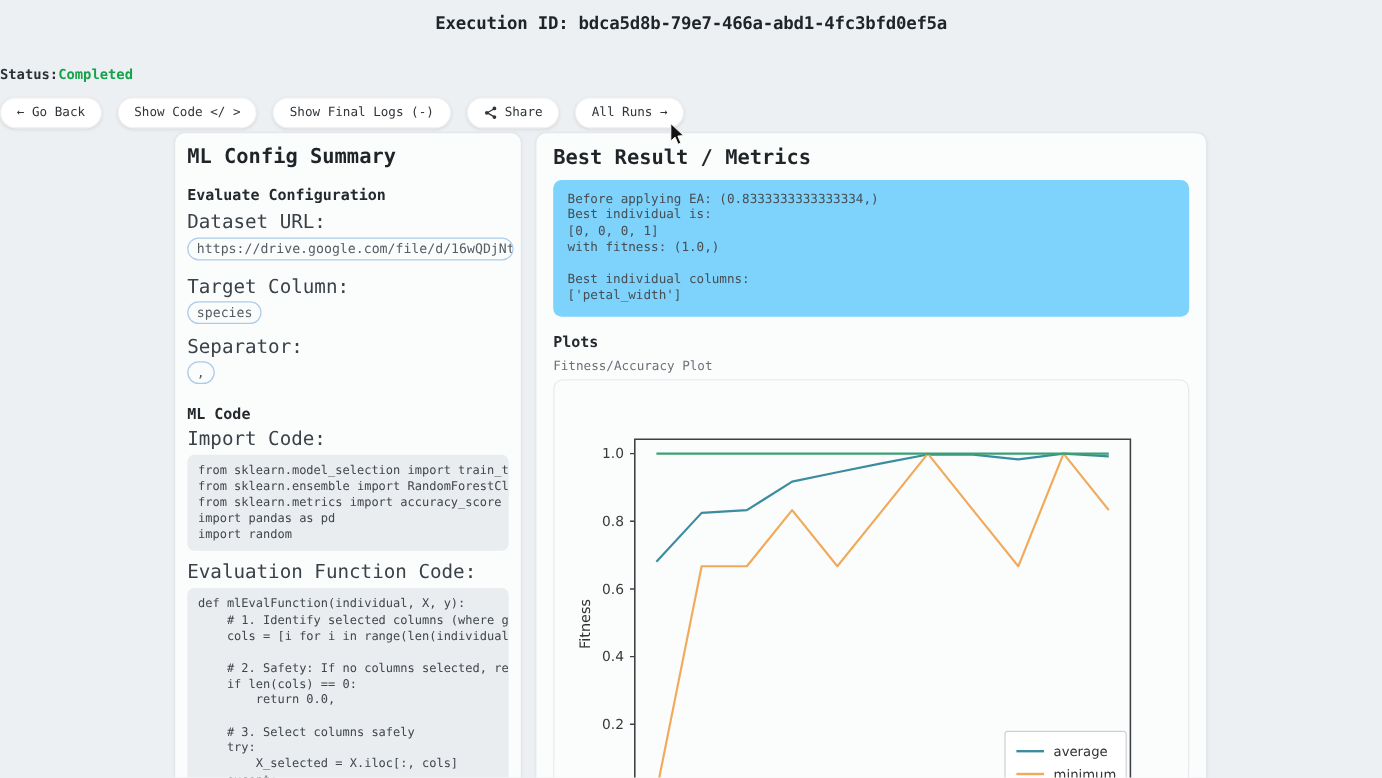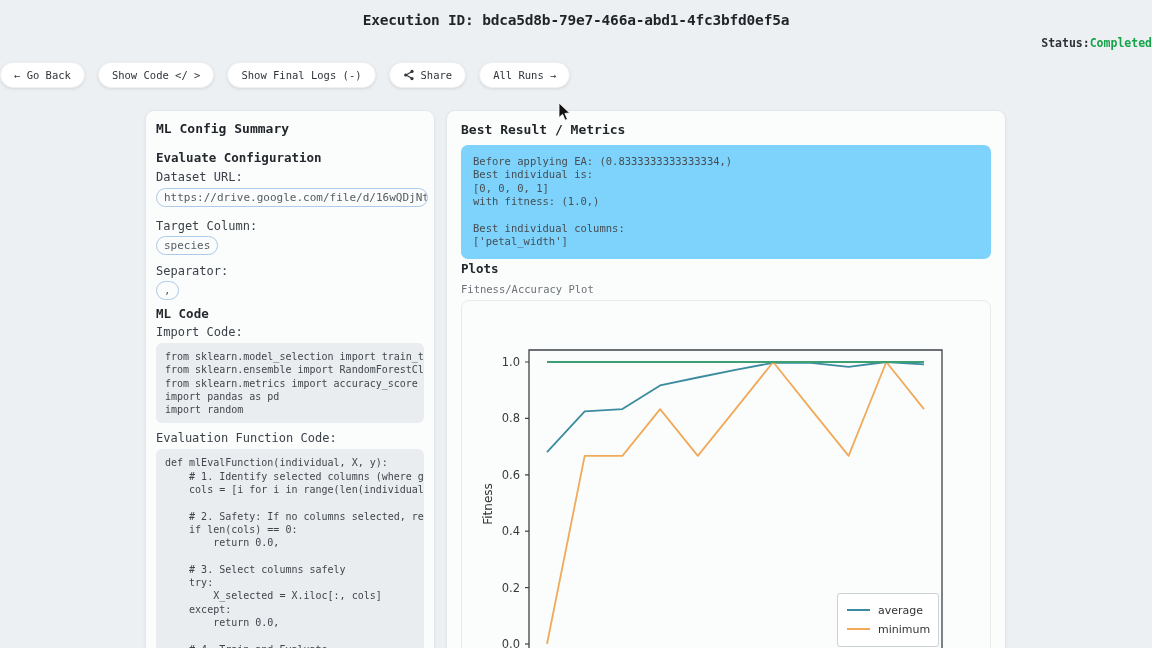--- a/index.html
+++ b/index.html
@@ -10,21 +10,21 @@
     color:#24292e;
     position:relative;
   }
   
   .page-title {
     text-align:center; padding-top:12px;
     font-size:14.5px; font-weight:bold; color:#1f2428;
     letter-spacing:-0.2px;
   }
   .status-line {
-    text-align:right; margin-top:8px;
+    text-align:left; margin-top:27px;
     font-size:11.5px; font-weight:bold; color:#2b3136;
   }
   .status-value { color:#16a34a; }
   .button-row {
     margin-top:12px;
     display:flex; justify-content:flex-start; gap:13px; align-items:center;
   }
   .pill-btn {
     height:26px; border:1px solid #f0f0f0; border-radius:13px;
     background:#ffffff; color:#2f353a;
@@ -35,23 +35,23 @@
   .share-icon svg { display:block; }
   
   .panel {
     position:absolute; top:110px;
     background:#fbfcfc; border:1px solid #e4e7ea; border-radius:9px;
     box-shadow:0 1px 3px rgba(30,40,50,.06);
     height:610px;
   }
   .panel-left  { left:145px; width:290px; padding:10px 10px; }
   .panel-right { left:446px; width:560px; padding:11px 14px; }
-  .h-main { font-size:13px; font-weight:bold; color:#1f2428; }
+  .h-main { font-size:17px; font-weight:bold; color:#1f2428; }
   .h-sub  { font-size:12.5px; font-weight:bold; color:#24292e; }
-  .field-label { font-size:12px; color:#3a4148; }
+  .field-label { font-size:16px; color:#3a4148; }
   .value-pill {
     display:inline-block; border:1.5px solid #abcbe9; border-radius:10px;
     color:#555d64; font-size:11px; line-height:17px; padding:0 7px;
     background:transparent; white-space:nowrap; overflow:hidden; max-width:272px;
   }
   .url-pill { width:272px; }
   pre.codeblock {
     background:#e9edf0; border-radius:6px; color:#40464c;
     font-family:"DejaVu Sans Mono", monospace; font-size:10px; line-height:13.3px;
     padding:7px 9px; white-space:pre; overflow:hidden;
@@ -70,21 +70,21 @@
     position:absolute; left:375px; top:292px; width:102px;
     background:#ffffff; border:1px solid #ccd1d5; border-radius:3px;
     padding:7px 9px;
   }
   .legend-row { display:flex; align-items:center; gap:8px; height:19px; }
   .legend-swatch { width:23px; height:2px; flex:none; }
   .legend-label { font-family:"DejaVu Sans", sans-serif; font-size:11px; color:#333; }
   .cursor { position:absolute; left:558px; top:103px; z-index:50; pointer-events:none; }
   
   .mt3{margin-top:3px}.mt4{margin-top:4px}.mt5{margin-top:5px}.mt7{margin-top:7px}
-  .mt8{margin-top:8px}.mt13{margin-top:2px}.mt14{margin-top:14px}
+  .mt8{margin-top:8px}.mt13{margin-top:13px}.mt14{margin-top:14px}
 </style>
 </head>
 <body>
 
 <div class="page-title">Execution ID: bdca5d8b-79e7-466a-abd1-4fc3bfd0ef5a</div>
 
 <div class="status-line">
   <span>Status:</span><span class="status-value">Completed</span>
 </div>
 

